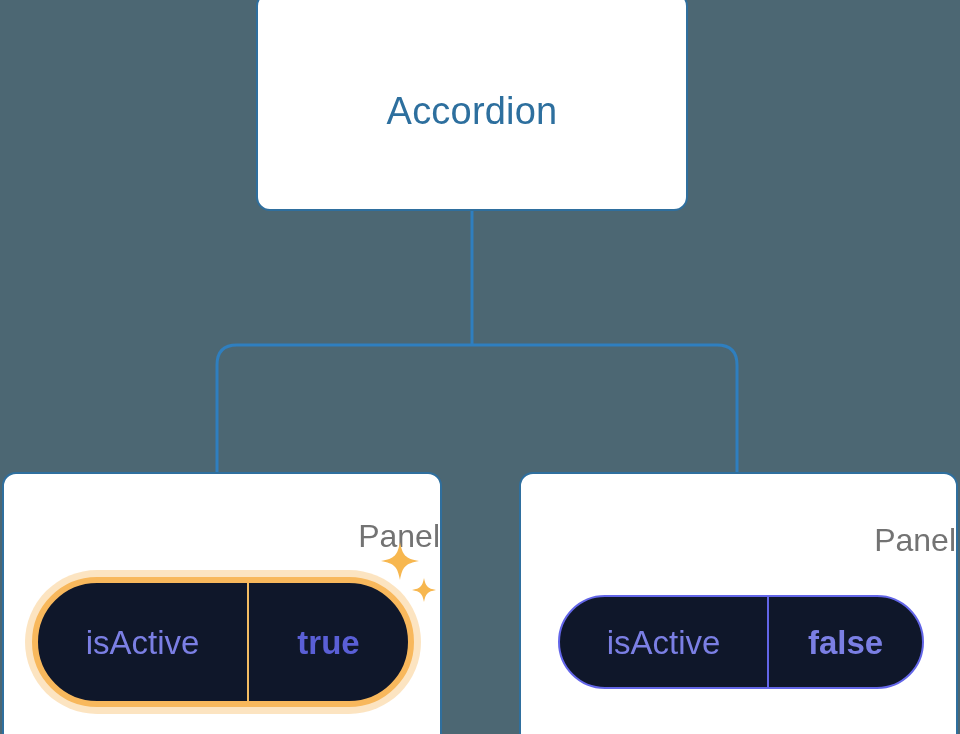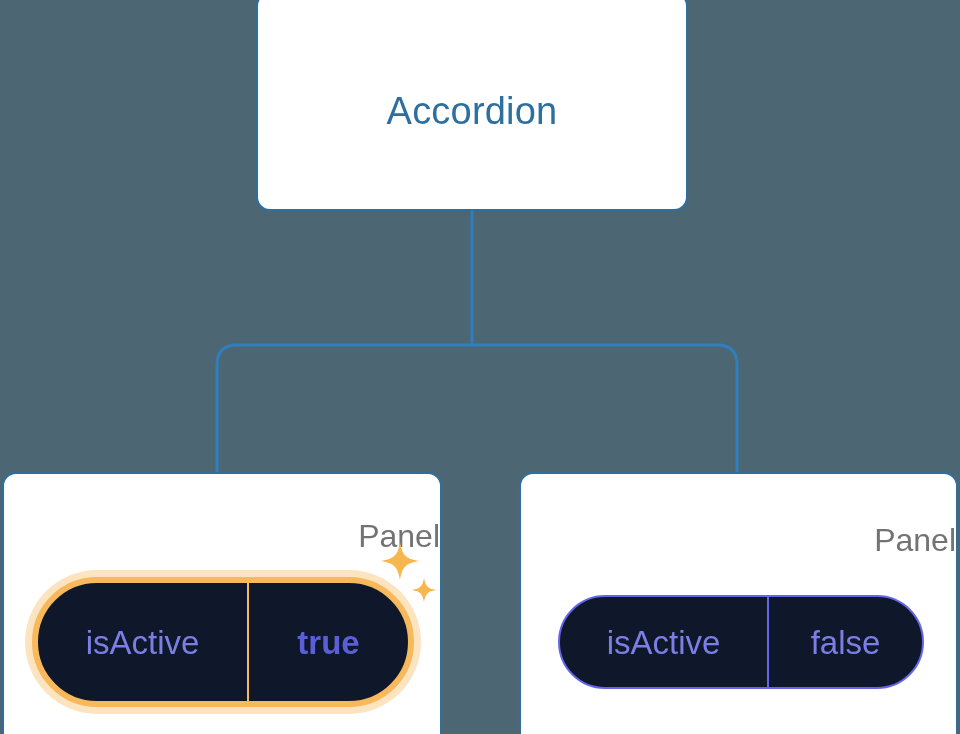--- a/index.html
+++ b/index.html
@@ -116,21 +116,21 @@
     flex: 0 0 209px;
     color: #7b7fe4;
     font-size: 33px;
     font-weight: 400;
     border-right: 2px solid #6366e8;
   }
   .prop-pill.plain .prop-val {
     flex: 1 1 auto;
     color: #7b7fe4;
     font-size: 33px;
-    font-weight: 400;
+    font-weight: 700;
   }
 
   
   .prop-pill.highlight {
     left: 28px;
     top: 103px;
     width: 382px;
     height: 130px;
     border: 6px solid #f8b85c;
     box-shadow: 0 0 0 7px rgba(248,184,92,0.38);

